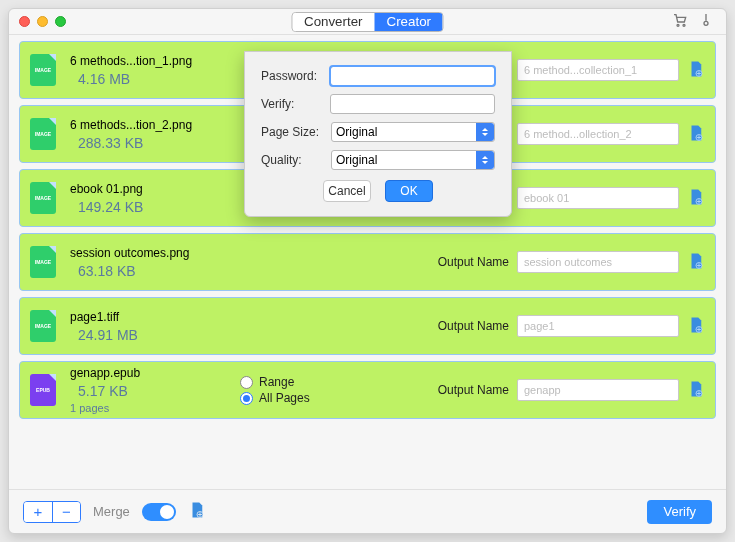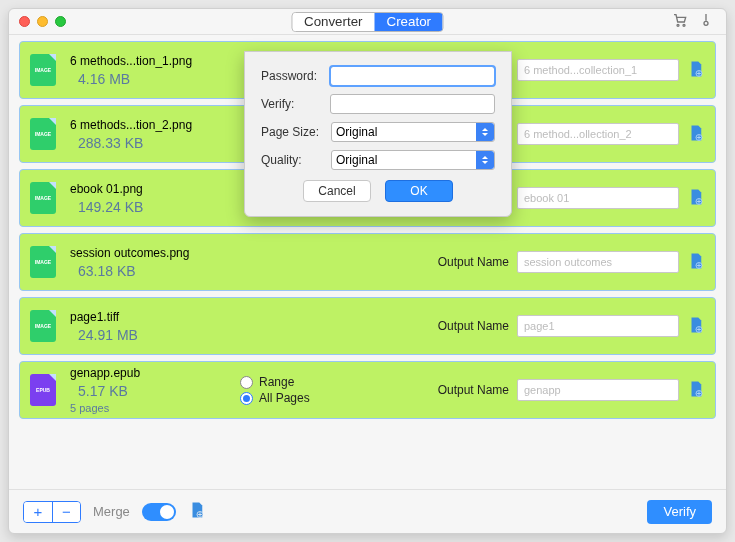--- a/index.html
+++ b/index.html
@@ -108,21 +108,21 @@
     background: #3b82f6; border-radius: 0 3px 3px 0;
     display: flex; flex-direction: column; align-items: center; justify-content: center;
   }
   .caret::before, .caret::after {
     content: ""; border: 3px solid transparent;
   }
   .caret::before { border-bottom-color: #fff; margin-bottom: 1px; }
   .caret::after  { border-top-color: #fff; margin-top: 1px; }
   .sheet-buttons { display: flex; justify-content: center; gap: 14px; margin-top: 10px; }
   .sheet-btn {
-    width: 68px; height: 22px; border-radius: 4px; font-size: 12px; border: 1px solid #c8c8c8;
+    width: 48px; height: 22px; border-radius: 4px; font-size: 12px; border: 1px solid #c8c8c8;
     background: #fff; color: #333;
   }
   .sheet-btn.primary { background: #2f8eff; color: #fff; border-color: #1e6fe0; }
 </style>
 </head>
 <body>
 
 <div class="window">
 
   <div class="titlebar">
@@ -247,21 +247,21 @@
             </svg>
         </span>
       </div>
     </div>
 
     <div class="row">
       <div class="filechip epub">EPUB</div>
       <div class="fileinfo">
         <div class="filename">genapp.epub</div>
         <div class="filesize">5.17 KB</div>
-        <div class="filemeta">5 pages</div>
+        <div class="filemeta">1 pages</div>
       </div>
       <div class="pagecol">
         <div class="radio-row">
           <span class="radio"></span>
           <span>Range</span>
         </div>
         <div class="radio-row">
           <span class="radio on"></span>
           <span>All Pages</span>
         </div>

